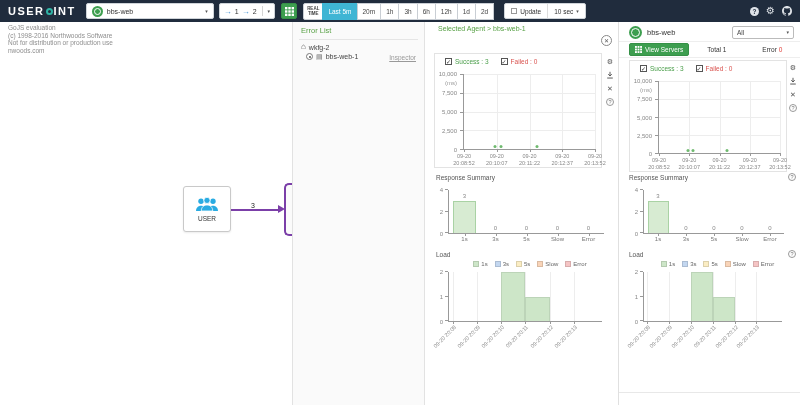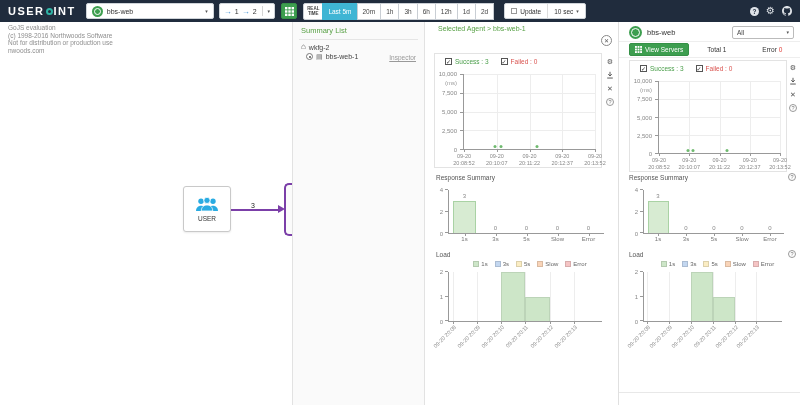--- a/index.html
+++ b/index.html
@@ -215,21 +215,21 @@
             <circle cx="12" cy="4.4" r="3.1" stroke="#fff" stroke-width="0.8"></circle>
             <path d="M6.3 15c0-3.7 2.4-6 5.7-6s5.7 2.3 5.7 6z" stroke="#fff" stroke-width="0.8"></path>
           </g>
         </svg>
         <div class="lbl">USER</div>
       </div>
       <div class="sel-node"></div>
     </div>
 
     <div class="server-panel">
-      <div class="sp-title">Summary List</div>
+      <div class="sp-title">Error List</div>
       <div class="sp-div"></div>
       <div class="sp-host">
         <span class="hic">⌂</span>
         <span>wkfg-2</span>
       </div>
       <div class="sp-agent">
         <span class="radio"></span>
         <span class="srv-ic">▤</span>
         <span>bbs-web-1</span>
       </div>

